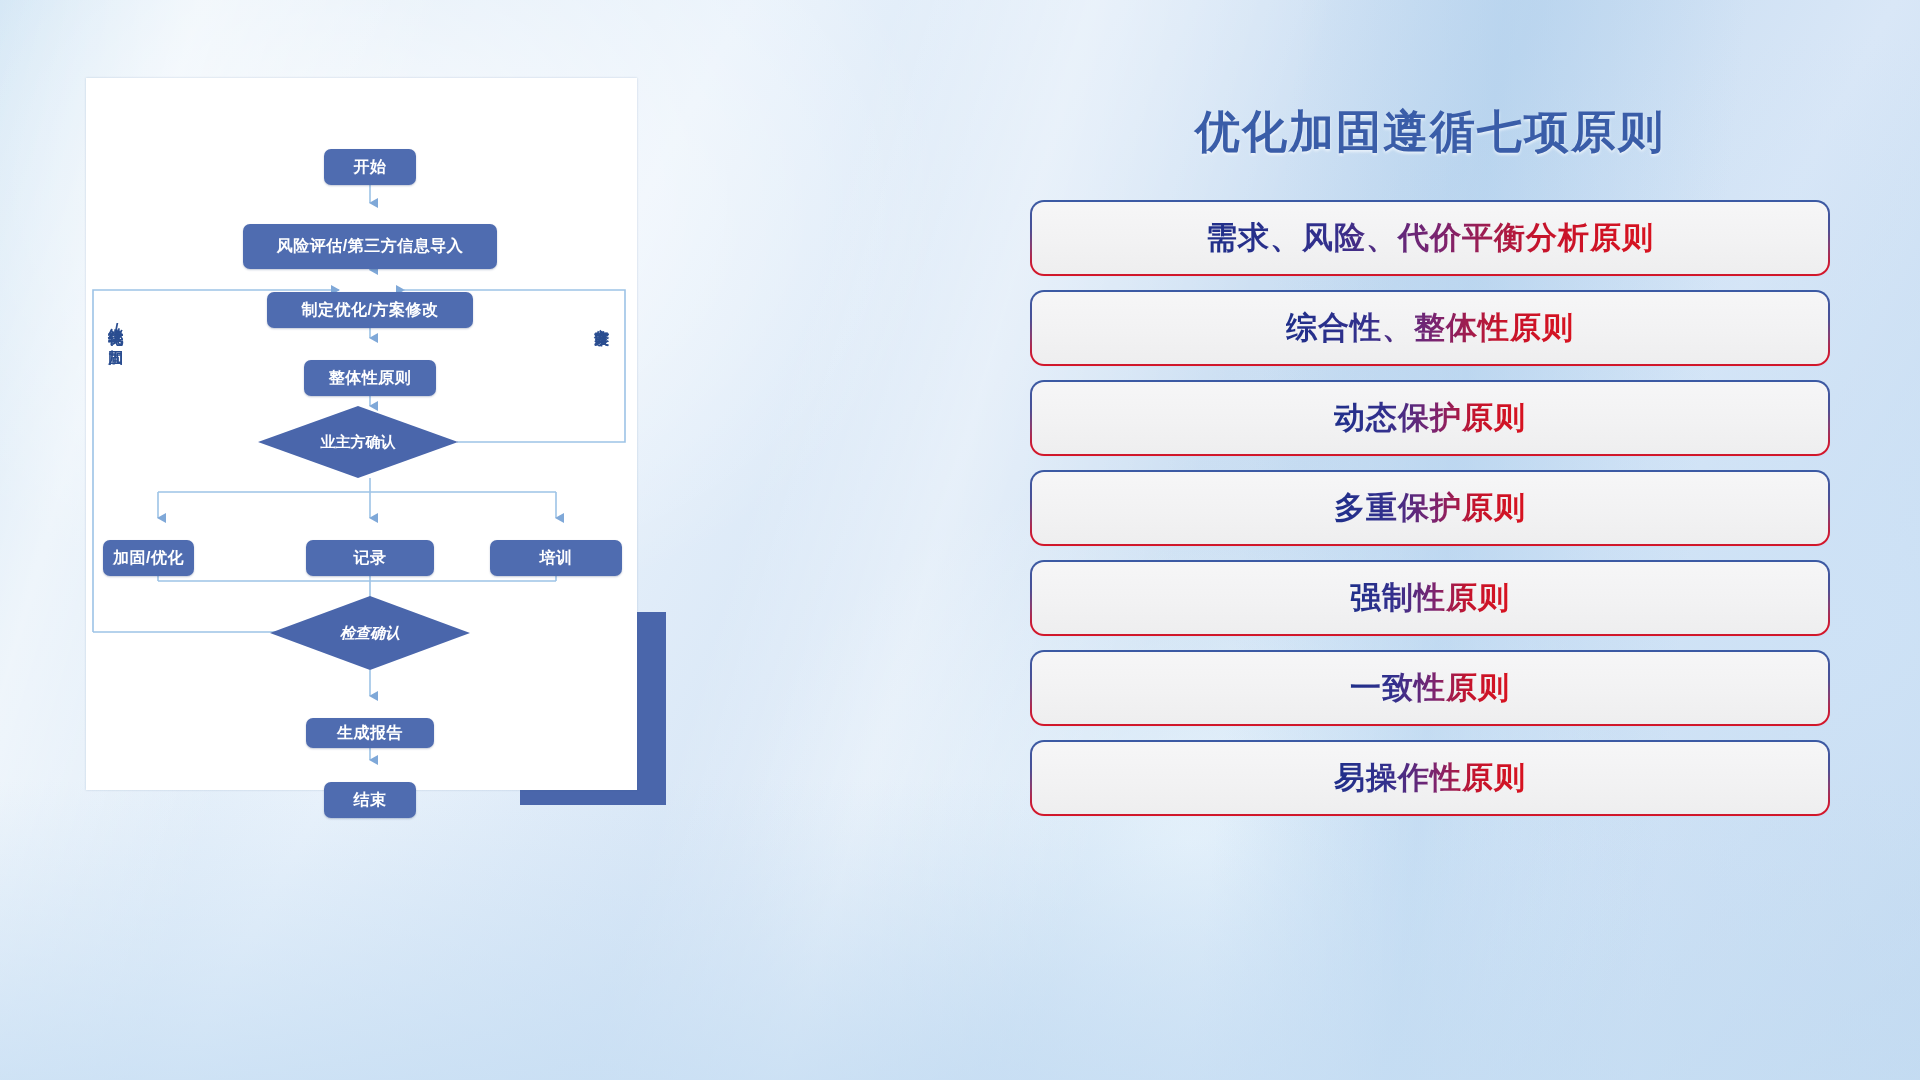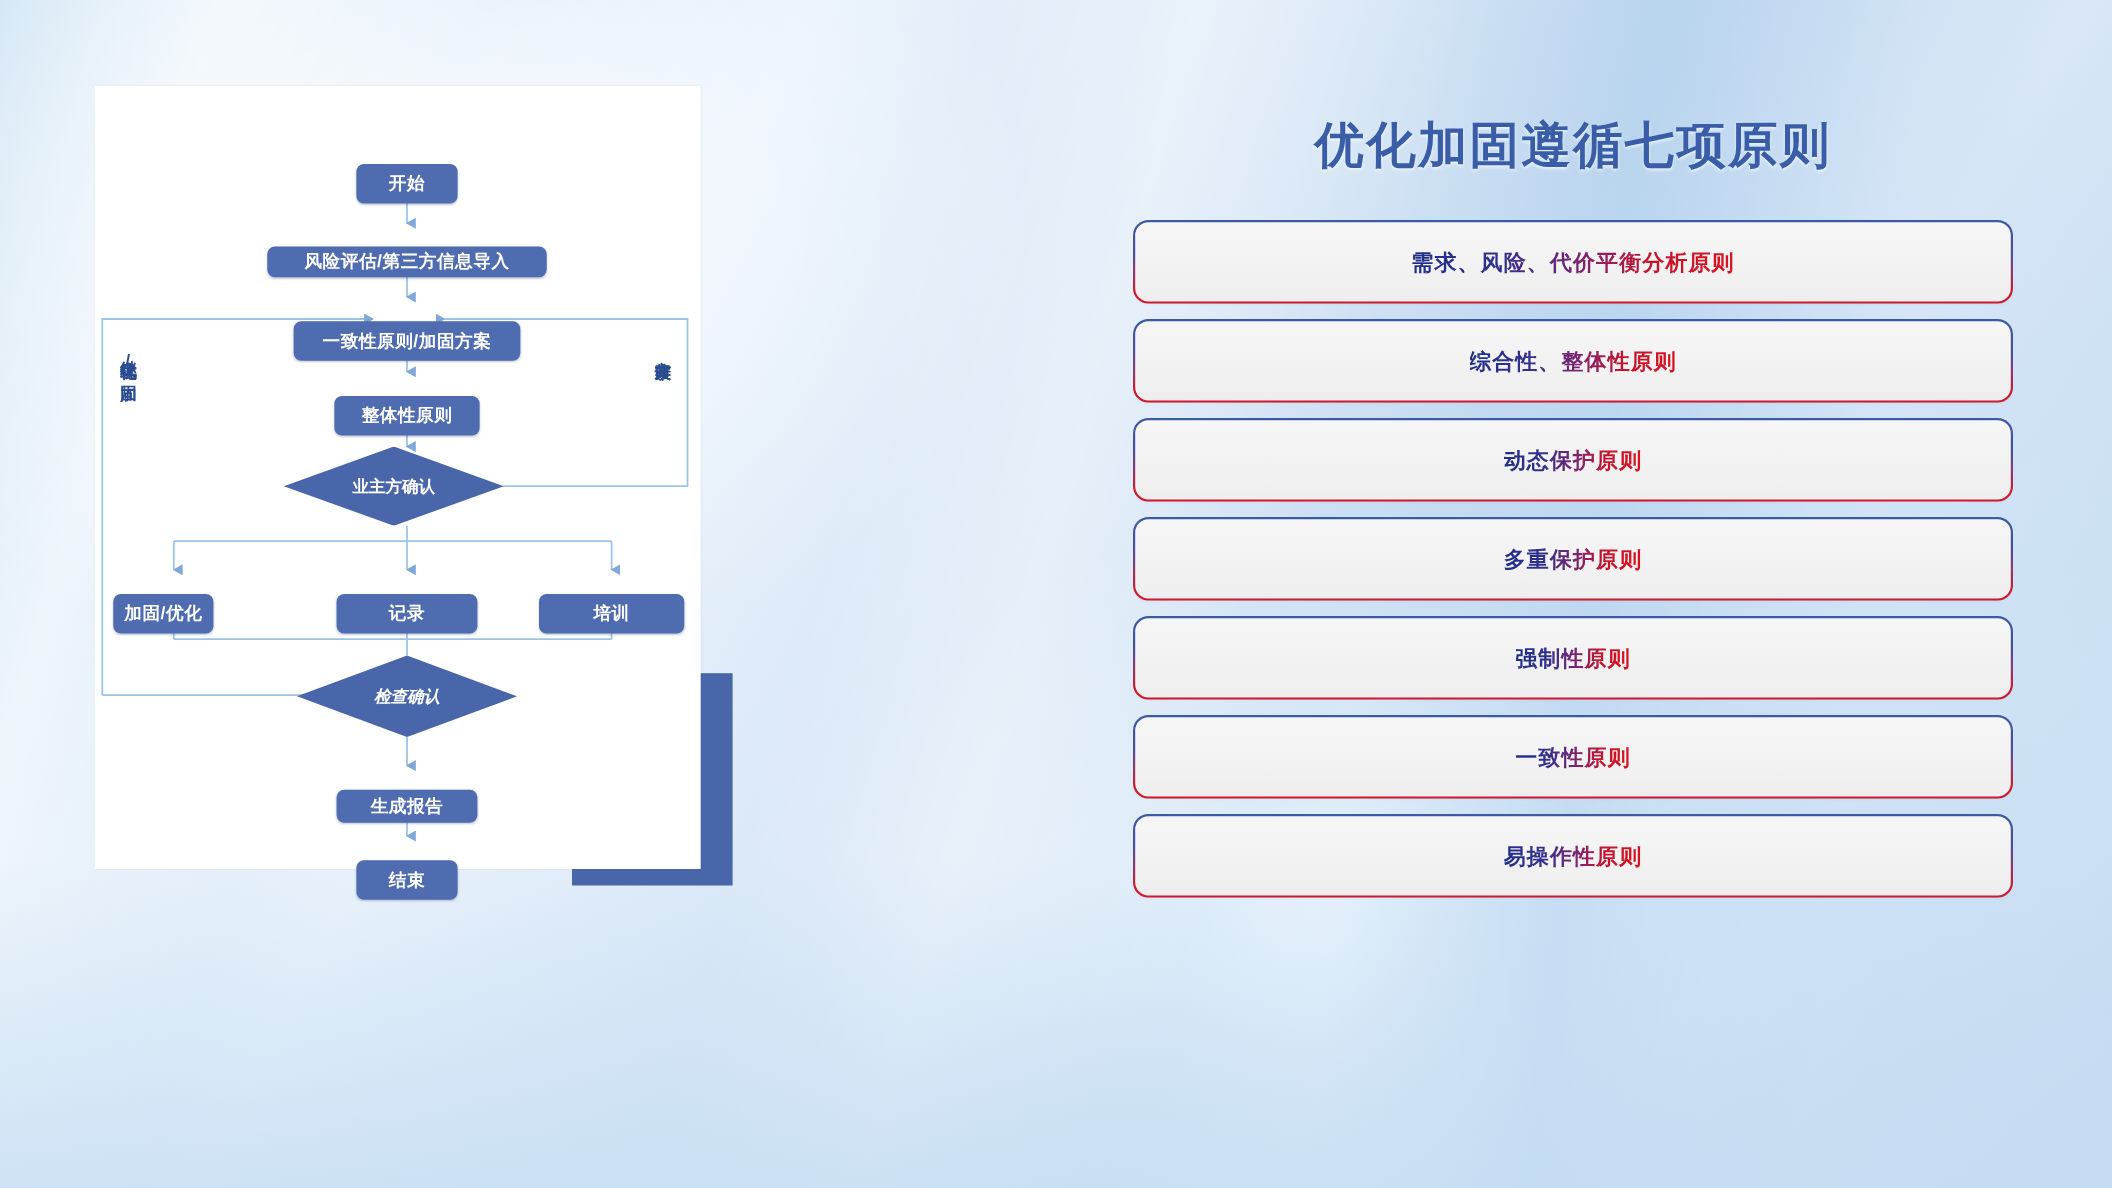--- a/index.html
+++ b/index.html
@@ -160,21 +160,21 @@
   
   .principle::before {
     content: "";
     position: absolute;
     inset: -2px;
     border-radius: 14px;
     background: linear-gradient(to bottom, #3b5ba5 0%, #4a4f97 38%, #8e3a6e 62%, #d8142a 86%, #e01020 100%);
     z-index: -1;
   }
   .principle-label {
-    font-size: 20px;
+    font-size: 31px;
     font-weight: bold;
     letter-spacing: 1px;
     background: linear-gradient(to right, #1f2f8a 0%, #33308d 28%, #7b2470 52%, #c5142c 74%, #d8121f 100%);
     -webkit-background-clip: text;
     background-clip: text;
     color: transparent;
     -webkit-text-fill-color: transparent;
   }
 </style>
 </head>
@@ -230,23 +230,23 @@
           <line x1="284" y1="592" x2="284" y2="618" marker-end="url(#arrowDown)"></line>
 
           <line x1="284" y1="657" x2="284" y2="682" marker-end="url(#arrowDown)"></line>
 
           <line x1="197" y1="554" x2="7" y2="554"></line>
         </g>
       </svg>
 
       <div class="node" style="left:238px; top:52px; width:92px; height:36px;">开始</div>
 
-      <div class="node" style="left:157px; top:127px; width:254px; height:28px;">风险评估/第三方信息导入</div>
-
-      <div class="node" style="left:181px; top:195px; width:206px; height:36px;">一致性原则/加固方案</div>
+      <div class="node" style="left:157px; top:127px; width:254px; height:45px;">风险评估/第三方信息导入</div>
+
+      <div class="node" style="left:181px; top:195px; width:206px; height:36px;">制定优化/方案修改</div>
 
       <div class="node" style="left:218px; top:263px; width:132px; height:36px;">整体性原则</div>
 
       <div class="decision" style="left:172px; top:328px; width:200px; height:72px;">
         <div class="dshape"></div>
         <div class="dlabel">业主方确认</div>
       </div>
 
       <div class="node" style="left:17px; top:443px; width:91px; height:36px;">加固/优化</div>
 

